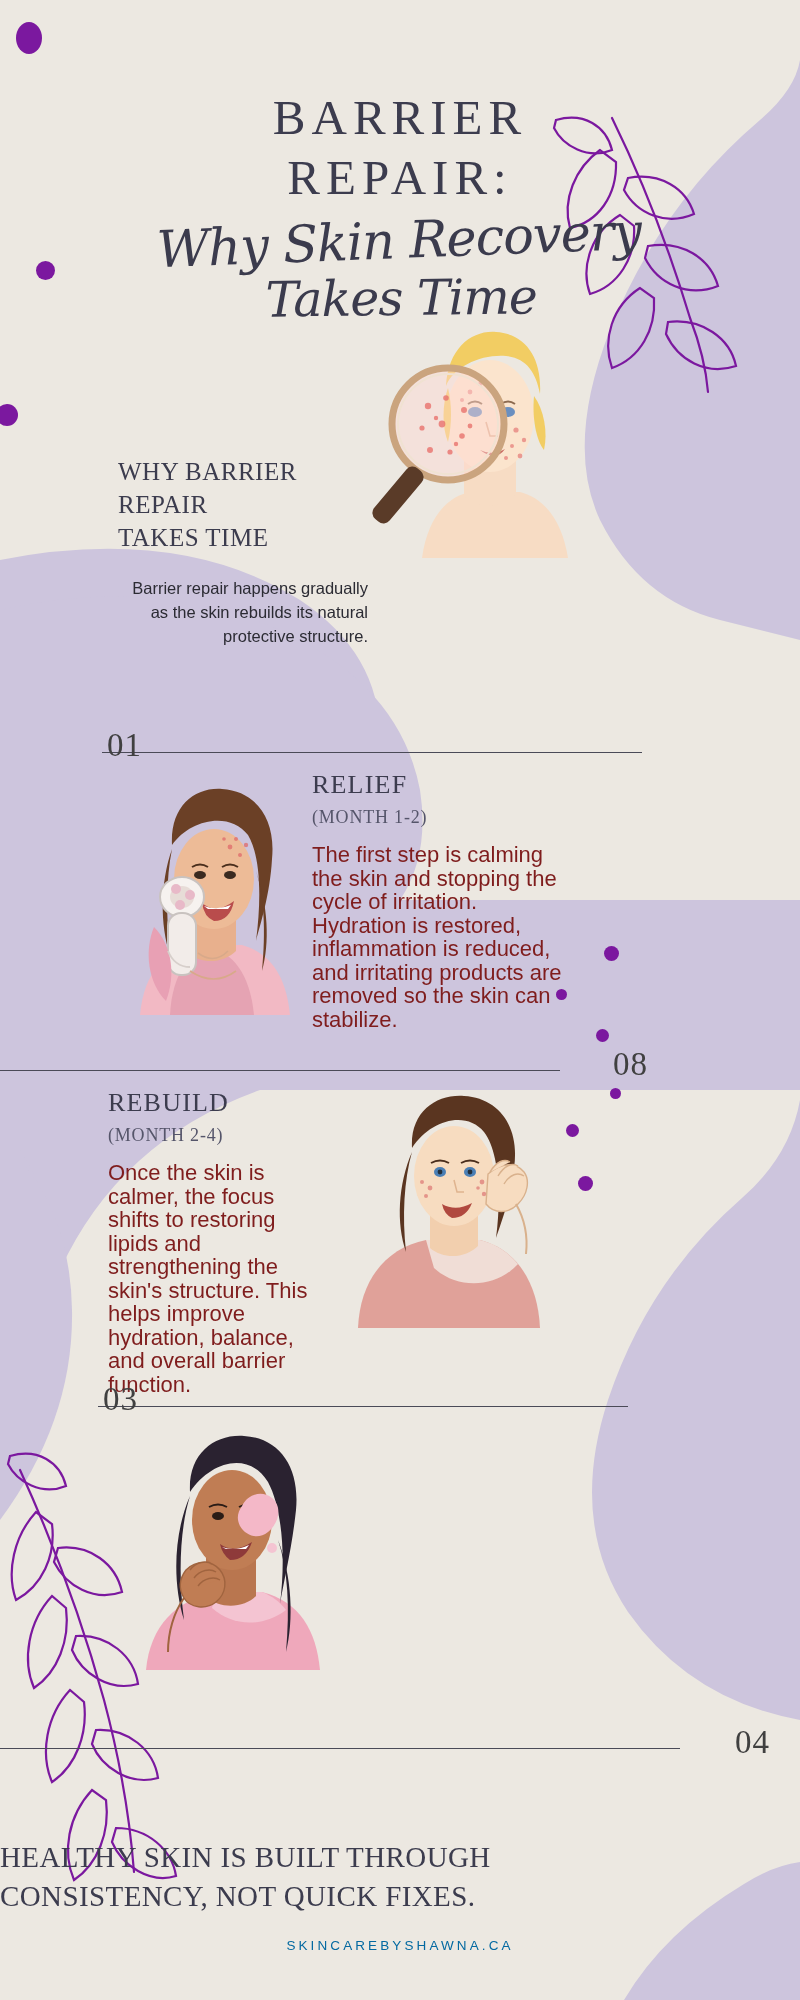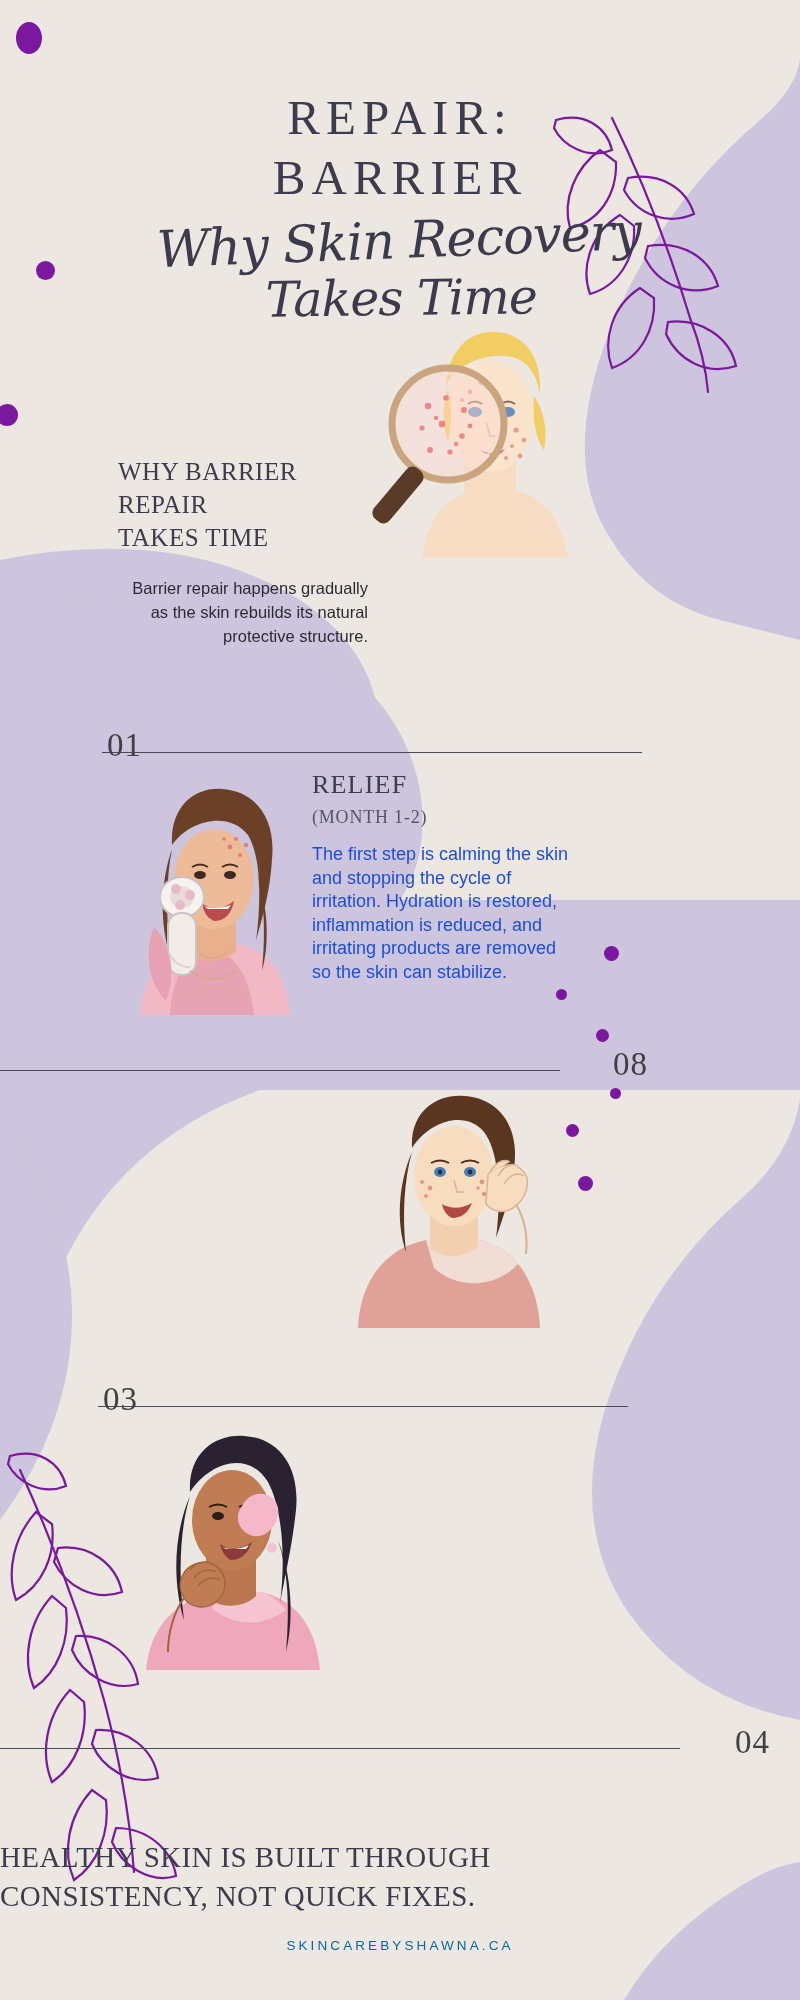--- a/index.html
+++ b/index.html
@@ -84,23 +84,23 @@
   .step .sub{
     display:block;
     font-family:Liberation Serif, serif;
     font-size:18px;
     letter-spacing:.8px;
     color:#55556a;
     margin-top:2px;
   }
   .step p{
     margin:11px 8px 0 0;
-    font-size:18px;
+    font-size:22px;
     line-height:23.5px;
-    color:#1d4ed8;
+    color:#7f1d1d;
   }
   
   .footer-quote{
     position:absolute;left:0;right:0;top:1838px;z-index:6;
     font-family:"Liberation Serif", serif;
     font-size:29px;line-height:39px;letter-spacing:.4px;
     color:#3c3c4e;
   }
   .footer-url{
     position:absolute;left:0;right:0;top:1938px;text-align:center;z-index:6;
@@ -169,22 +169,22 @@
   <div class="dot" style="left:36px;top:261px;width:19px;height:19px;"></div>
   <div class="dot" style="left:-4px;top:404px;width:22px;height:22px;"></div>
   <div class="dot" style="left:604px;top:946px;width:15px;height:15px;"></div>
   <div class="dot" style="left:556px;top:989px;width:11px;height:11px;"></div>
   <div class="dot" style="left:596px;top:1029px;width:13px;height:13px;"></div>
   <div class="dot" style="left:610px;top:1088px;width:11px;height:11px;"></div>
   <div class="dot" style="left:566px;top:1124px;width:13px;height:13px;"></div>
   <div class="dot" style="left:578px;top:1176px;width:15px;height:15px;"></div>
 
   <div class="title-wrap">
+    <div class="title-main">BARRIER</div>
     <div class="title-main">REPAIR:</div>
-    <div class="title-main">BARRIER</div>
     <div class="title-script">
       <span>Why Skin Recovery</span>
       <span class="ln2">Takes Time</span>
     </div>
   </div>
 
   <div class="intro">
     <h2>
       <span>WHY BARRIER REPAIR</span><br>
       <span>TAKES TIME</span>
@@ -280,20 +280,27 @@
     <h3>
       <span>RELIEF</span>
       <span class="sub">(MONTH 1-2)</span>
     </h3>
     <p>The first step is calming the skin and stopping the cycle of irritation. Hydration is restored, inflammation is reduced, and irritating products are removed so the skin can stabilize.</p>
   </div>
 
   <div class="rule" style="left:0px;top:1070px;width:560px;"></div>
   <div class="stepnum" style="left:568px;top:1046px;">08</div>
 
+  <div class="step" style="left:108px;top:1088px;width:230px;">
+    <h3>
+      <span>REBUILD</span>
+      <span class="sub">(MONTH 2-4)</span>
+    </h3>
+    <p>Once the skin is calmer, the focus shifts to restoring lipids and strengthening the skin's structure. This helps improve hydration, balance, and overall barrier function.</p>
+  </div>
 
   <svg class="ill" style="left:330px;top:1088px;width:220px;height:240px;" viewBox="0 0 220 240">
     <path d="M28,240 C30,192 56,160 96,152 L150,152 C188,162 208,196 210,240 Z" fill="#e0a199"></path>
     <path d="M96,152 L150,152 C166,156 178,164 188,176 C166,200 128,202 104,180 Z" fill="#f0ddd6"></path>
     <path d="M100,112 L100,160 C114,172 136,170 148,158 L148,112 Z" fill="#f2cfae"></path>
     <ellipse cx="124" cy="88" rx="40" ry="50" fill="#f7dcc0"></ellipse>
     <path d="M82,60 C80,24 106,6 134,8 C170,10 190,40 184,80 C180,112 172,132 166,150 C172,104 168,62 154,44 C136,22 100,32 82,60 Z" fill="#5a3520"></path>
     <path d="M82,64 C68,96 66,136 76,164 C72,128 74,92 82,64 Z" fill="#5a3520"></path>
     <ellipse cx="110" cy="84" rx="6" ry="5" fill="#4a7fb5"></ellipse>
     <ellipse cx="140" cy="84" rx="6" ry="5" fill="#4a7fb5"></ellipse>

